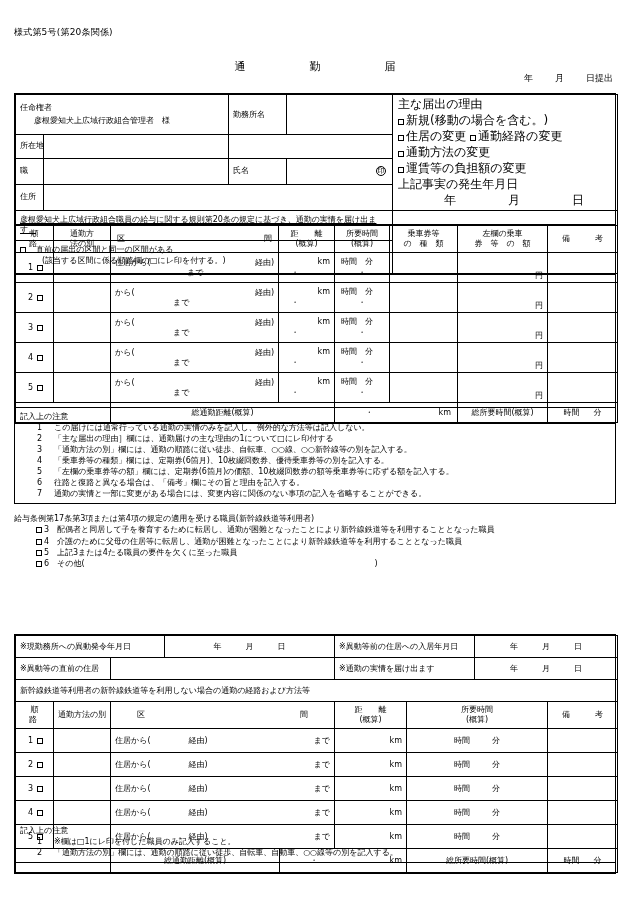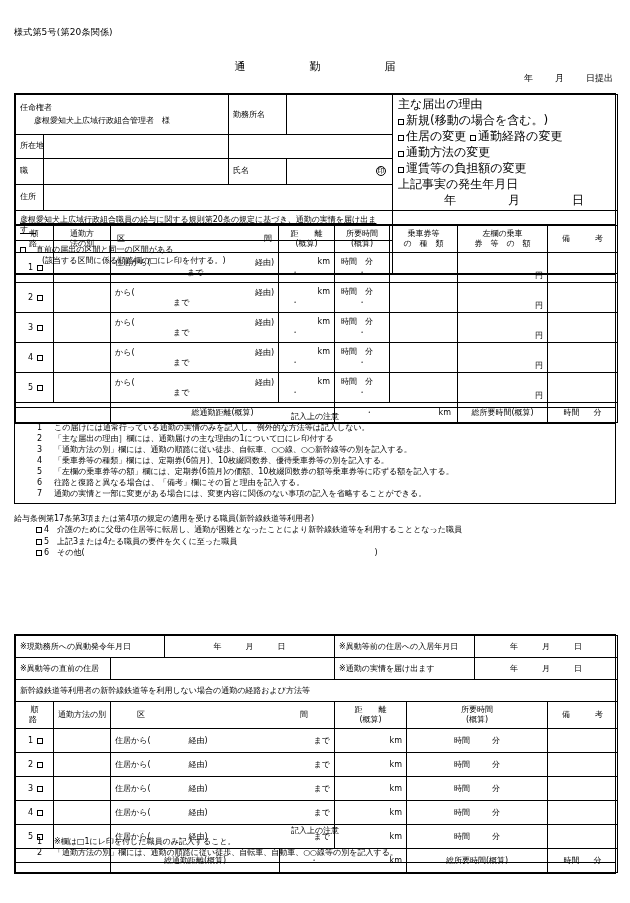--- a/index.html
+++ b/index.html
@@ -142,21 +142,21 @@
   .total-time i { font-style: normal; display: inline-block; }
 
   
   .notes-box {
     border: 1.2px solid #000;
     box-sizing: border-box;
     padding: 3px 5px 4px 5px;
     font-size: 8px;
     line-height: 1.38;
   }
-  .notes-title { display: block; text-align: center; }
+  .notes-title { display: block; }
   .note-item { display: block; padding-left: 13px; text-indent: -0.0px; white-space: nowrap; }
   .note-item .nn { display: inline-block; width: 17px; text-align: left; padding-left: 4px; }
   #notes1 { left: 14px; top: 407px; width: 602px; }
 
   
   #art17 {
     position: absolute;
     left: 14px;
     top: 513px;
     width: 602px;
@@ -439,20 +439,21 @@
         <span class="note-item"><span class="nn">4</span><span>「乗車券等の種類」欄には、定期券(6箇月)、10枚綴回数券、優待乗車券等の別を記入する。</span></span>
         <span class="note-item"><span class="nn">5</span><span>「左欄の乗車券等の額」欄には、定期券(6箇月)の価額、10枚綴回数券の額等乗車券等に応ずる額を記入する。</span></span>
         <span class="note-item"><span class="nn">6</span><span>往路と復路と異なる場合は、「備考」欄にその旨と理由を記入する。</span></span>
         <span class="note-item"><span class="nn">7</span><span>通勤の実情と一部に変更がある場合には、変更内容に関係のない事項の記入を省略することができる。</span></span>
       </div>
   </div>
 
   <div id="art17">
     <span class="head">給与条例第17条第3項または第4項の規定の適用を受ける職員(新幹線鉄道等利用者)</span>
     <div id="art17-body">
+        <span class="item"><span class="cb"></span><span class="num">3</span><span class="cont">配偶者と同居して子を養育するために転居し、通勤が困難となったことにより新幹線鉄道等を利用することとなった職員</span></span>
         <span class="item"><span class="cb"></span><span class="num">4</span><span class="cont">介護のために父母の住居等に転居し、通勤が困難となったことにより新幹線鉄道等を利用することとなった職員</span></span>
         <span class="item"><span class="cb"></span><span class="num">5</span><span class="cont">上記3または4たる職員の要件を欠くに至った職員</span></span>
         <span class="item"><span class="cb"></span><span class="num">6</span><span class="cont">その他(</span><span style="display:inline-block;width:290px"></span><span>)</span></span>
       </div>
   </div>
 
   <div class="outer" id="lower-block">
     <table>
       <colgroup>
         <col style="width:38px">

